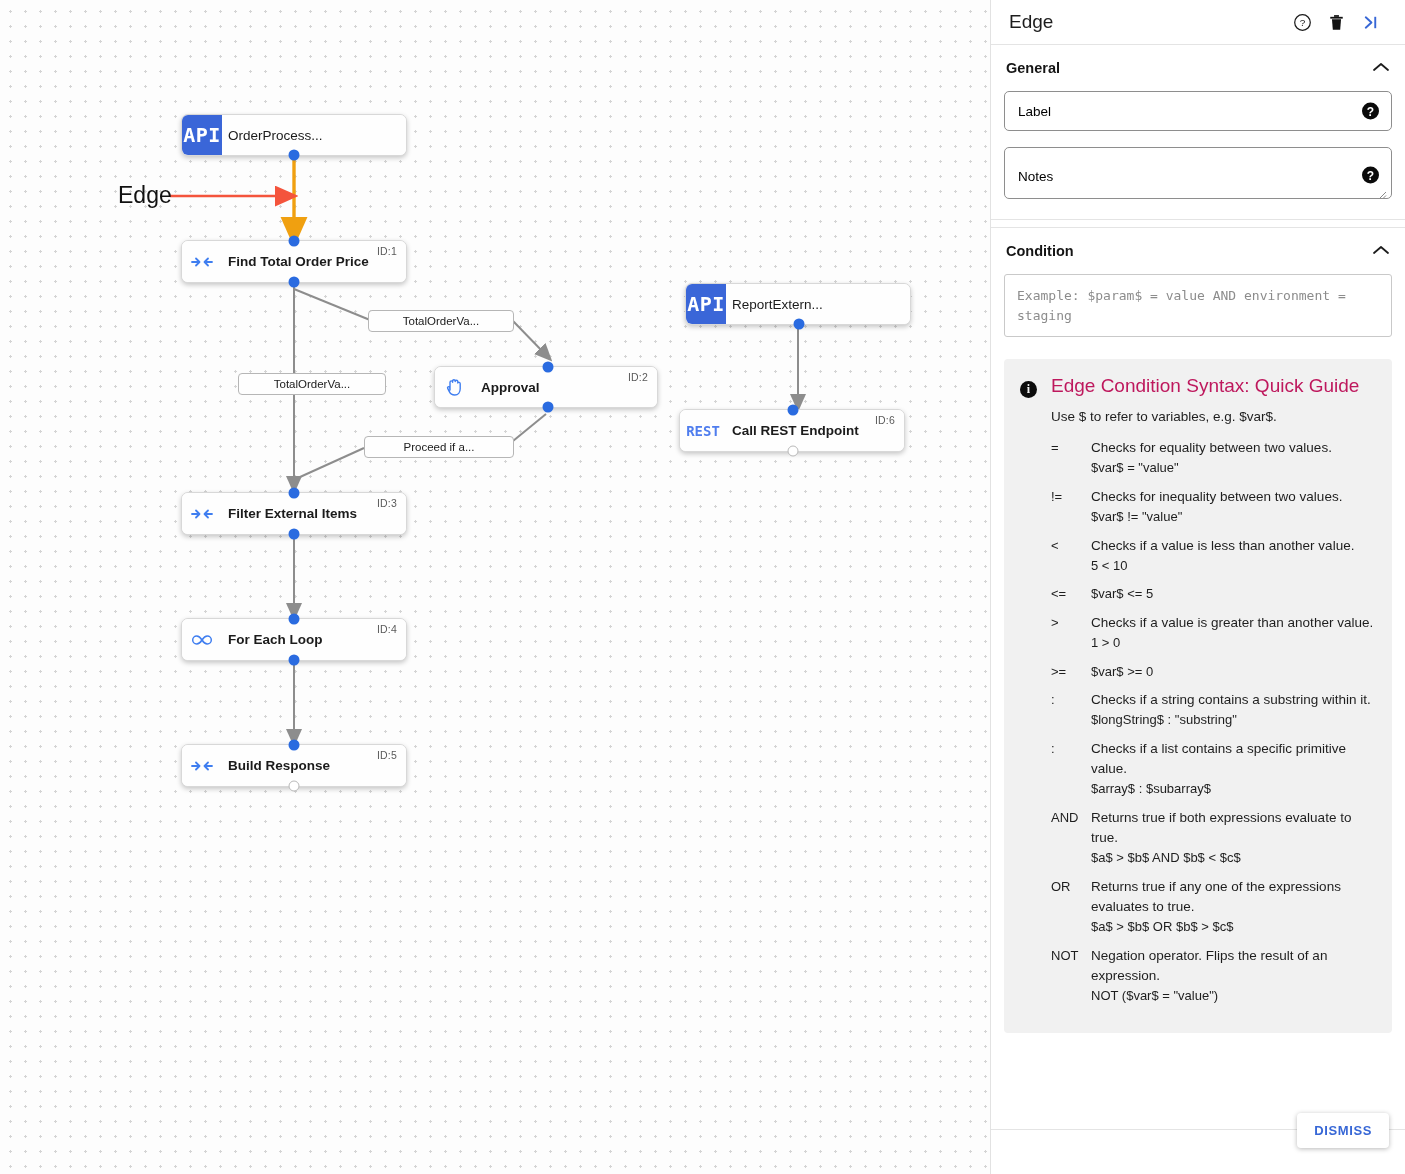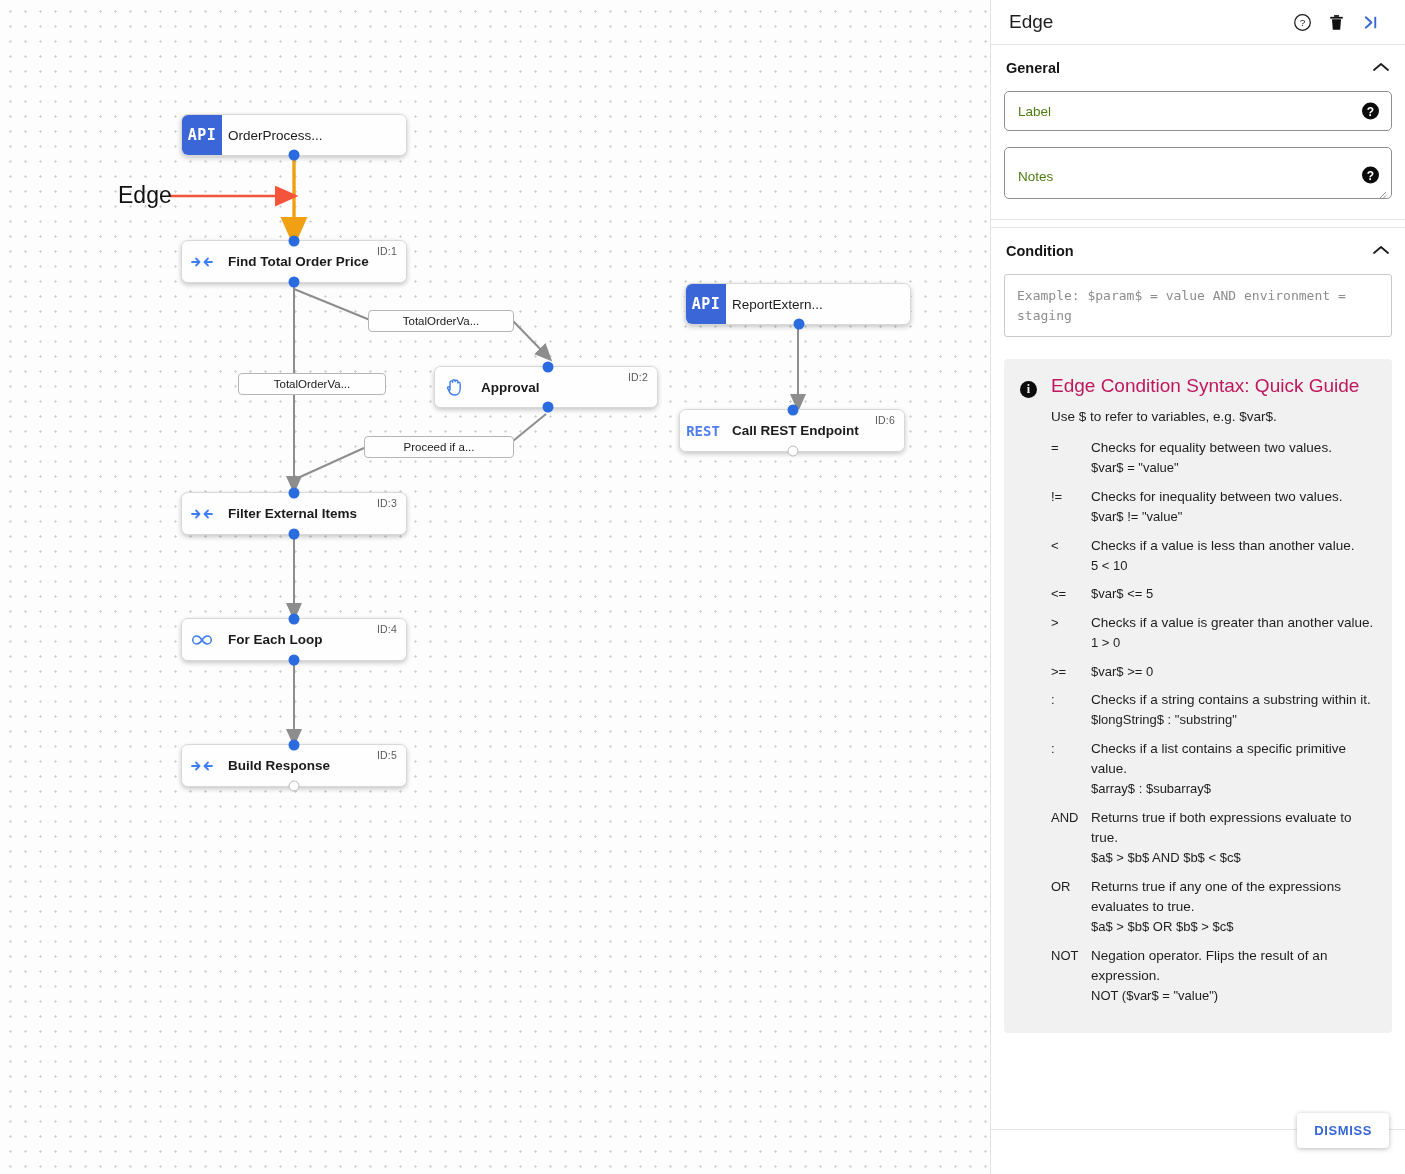--- a/index.html
+++ b/index.html
@@ -40,21 +40,21 @@
   }
   .icon-box {
     width: 40px; min-width:40px; height: 100%;
     display: flex; align-items: center; justify-content: center;
   }
   .icon-box.api {
     background: #3a66d8;
     color: #ffffff;
     font-family: "DejaVu Sans Mono", monospace;
     font-weight: 700;
-    font-size: 15px;
+    font-size: 20px;
     letter-spacing: 0.5px;
   }
   .icon-box.rest {
     background: transparent;
     color: #4f7dee;
     font-family: "DejaVu Sans Mono", monospace;
     font-weight: 700;
     font-size: 14px;
     width: 46px; min-width:46px;
   }
@@ -140,21 +140,21 @@
 
   .field {
     position: relative;
     border: 1px solid #8e8e8e;
     border-radius: 5px;
     background: #fff;
     padding: 10px 42px 10px 13px;
     margin-bottom: 16px;
   }
   .field.notes { height: 52px; padding-top: 19px; }
-  .field-placeholder { font-size: 13.5px; color: #4d7c0f; }
+  .field-placeholder { font-size: 13.5px; color: #000000; }
   .help-dot {
     position: absolute; right: 12px; top: 50%; transform: translateY(-50%);
     width: 17px; height: 17px; border-radius: 50%;
     background: #0a0a0a; color: #fff;
     font-size: 12px; font-weight: 700;
     display: flex; align-items: center; justify-content: center;
     font-family: "Liberation Sans", sans-serif;
     line-height: 1;
   }
   .field.notes .help-dot { top: 27px; }

